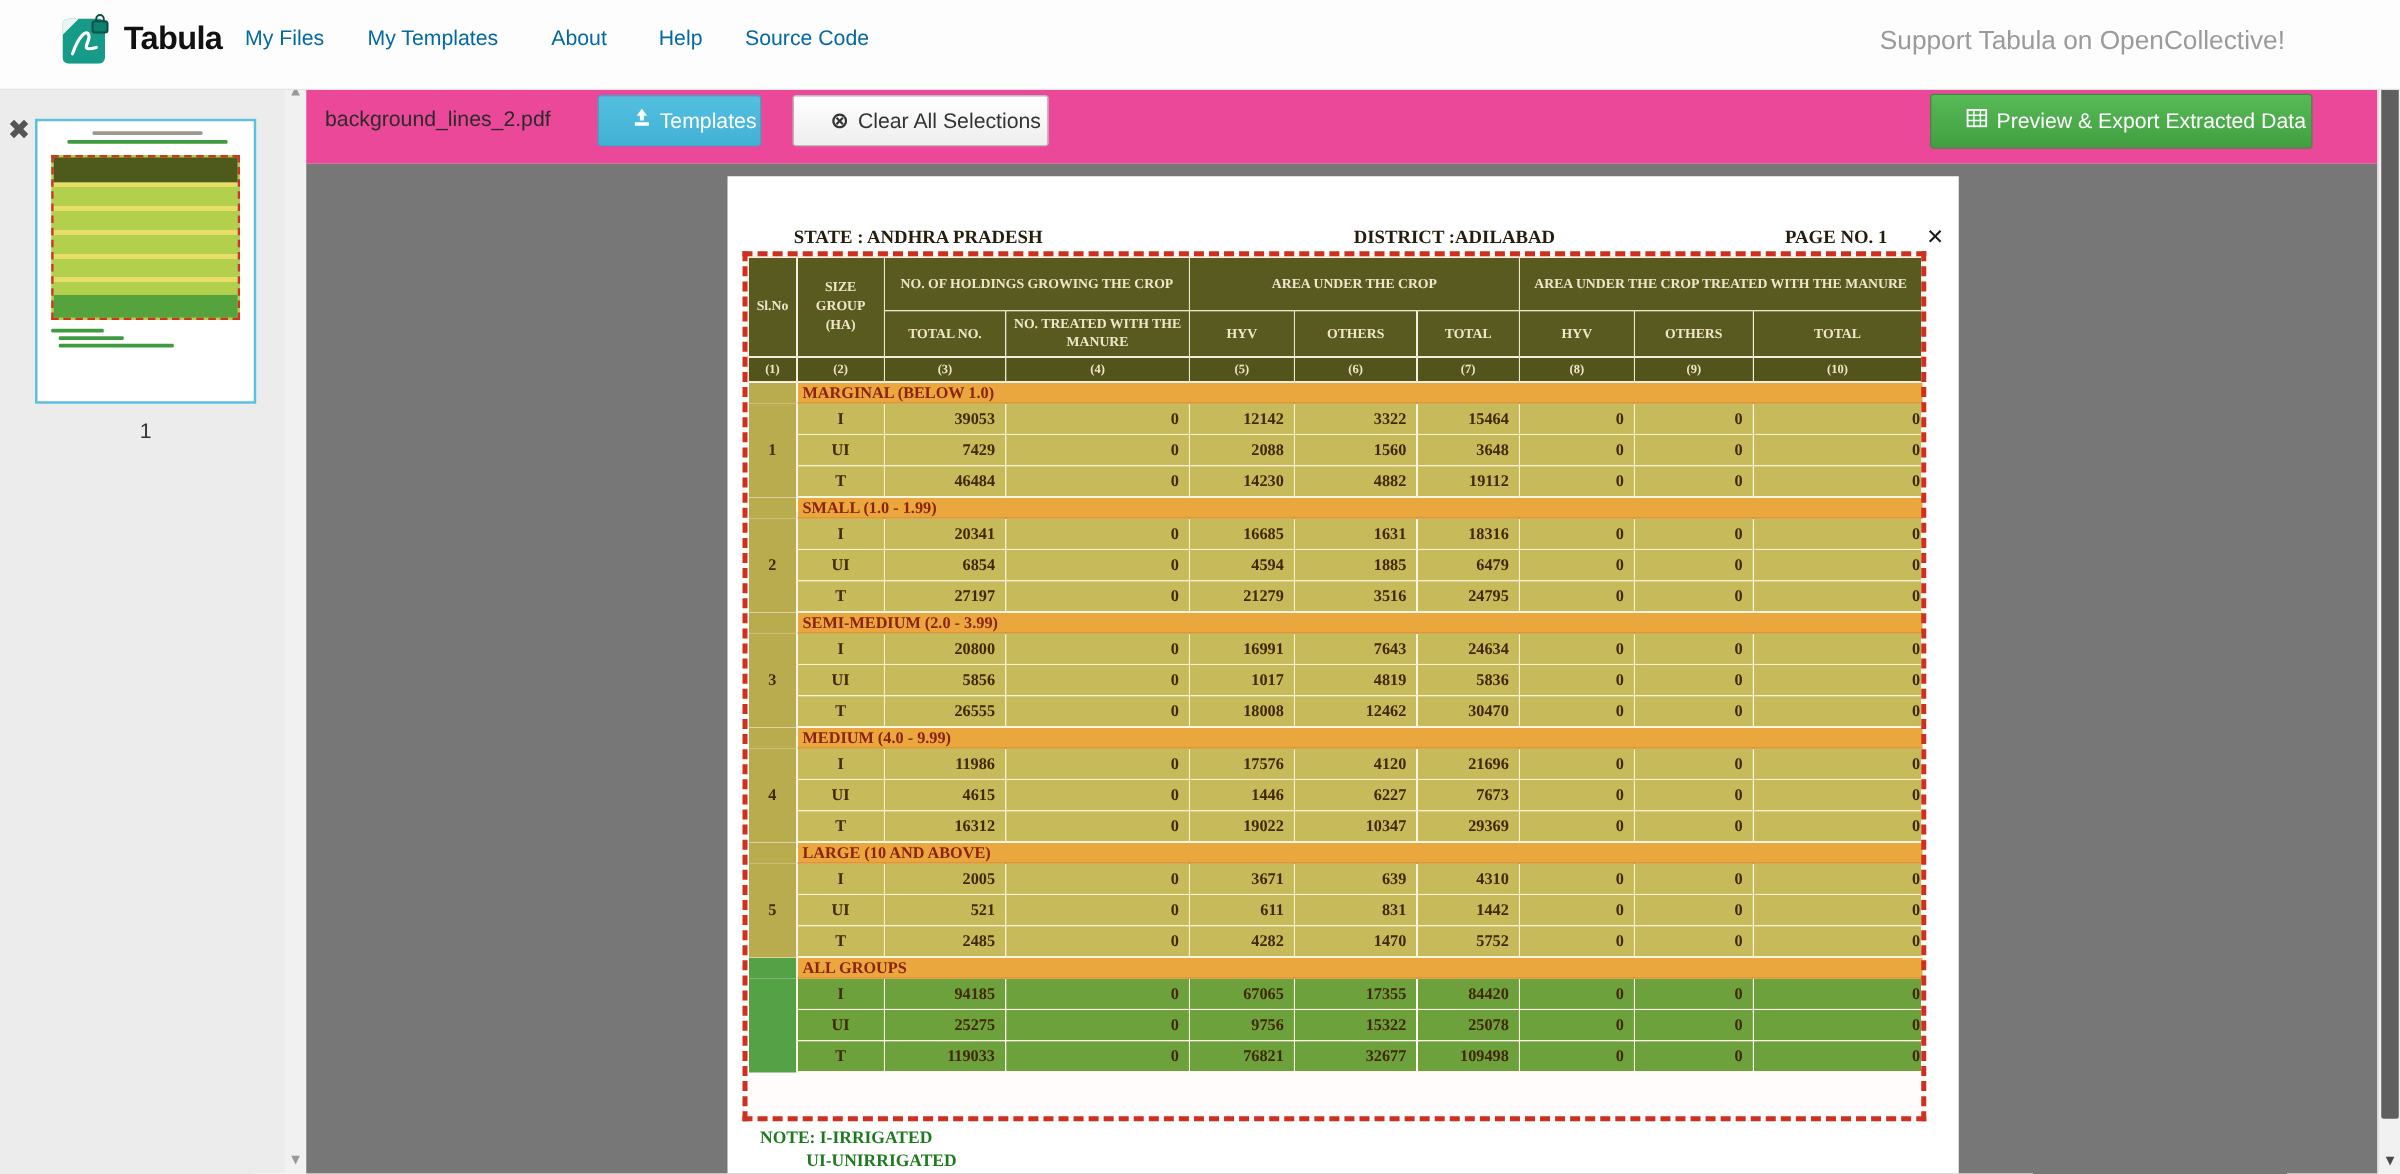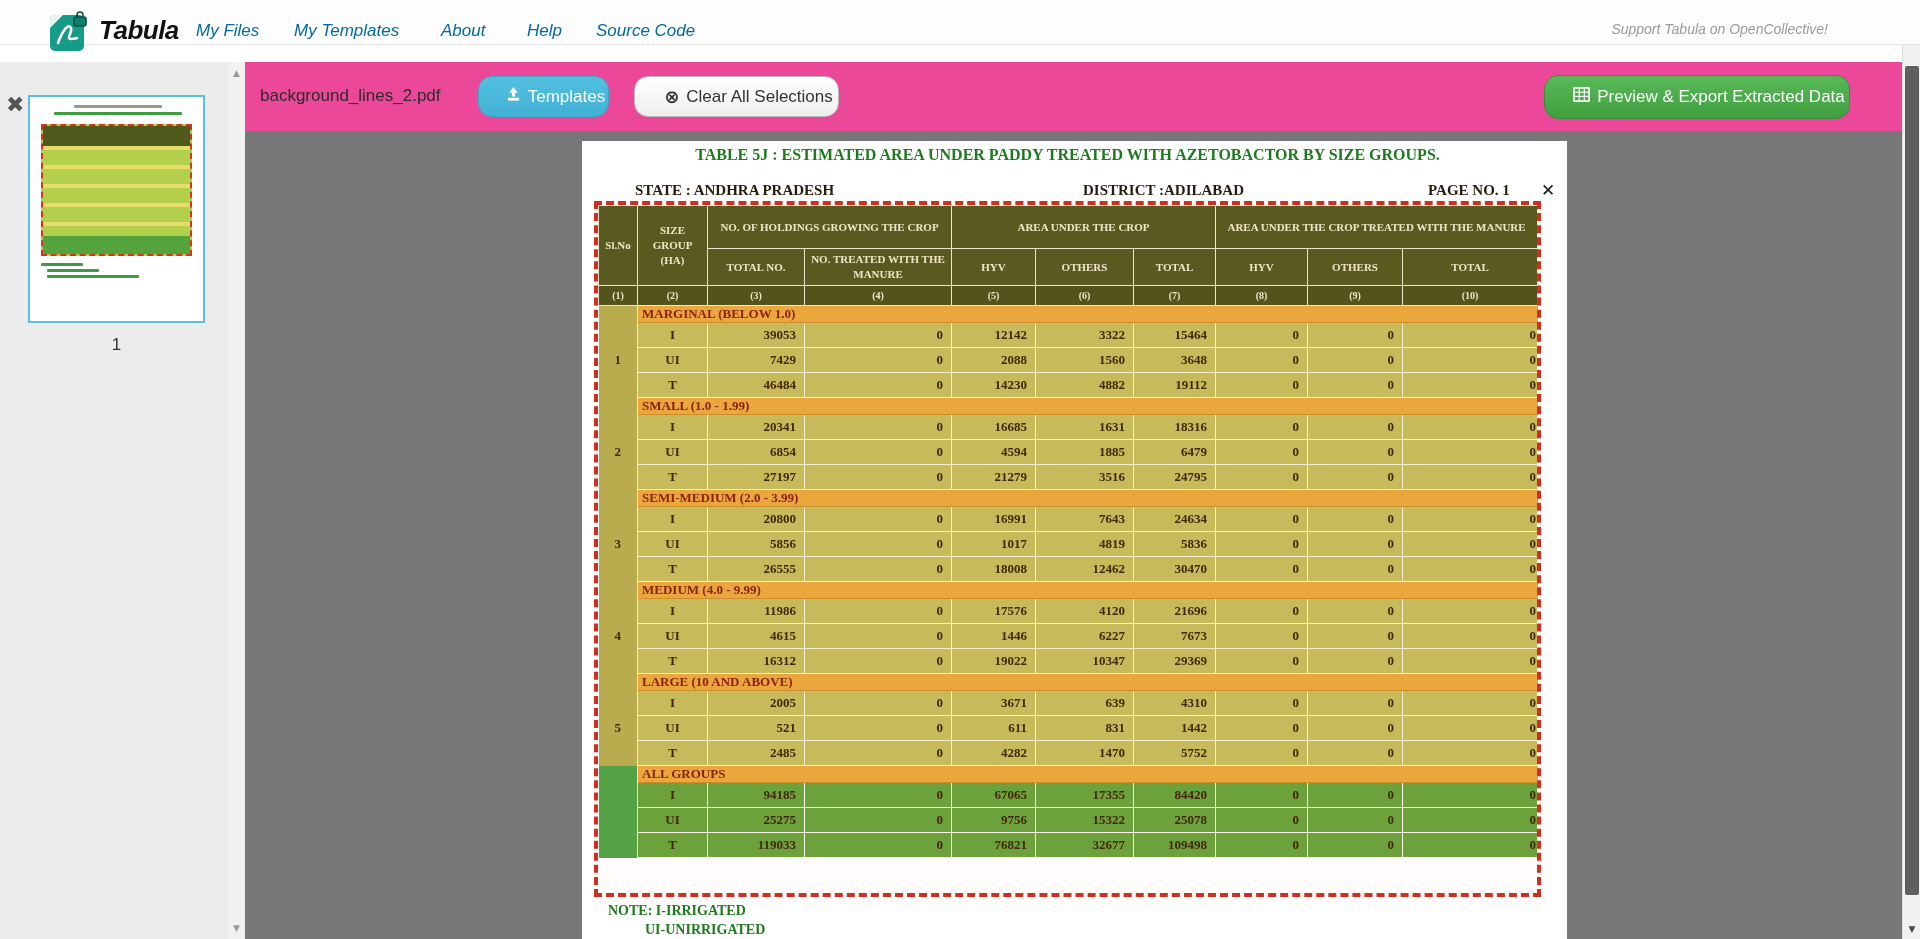--- a/index.html
+++ b/index.html
@@ -3,32 +3,32 @@
 <meta charset="utf-8">
 <style>
   * { margin:0; padding:0; box-sizing:border-box; }
   html,body { background:#fff; }
   .app {
     position:relative; width:1920px; height:939px; overflow:hidden;
     font-family:"Liberation Sans", sans-serif; background:#fff;
   }
   
   .navbar {
-    position:absolute; left:0; top:0; width:1920px; height:45px;
-    background:#fdfdfd; border-bottom:1px solid #e4e4e4; z-index:30;font-style:italic;
+    position:absolute; left:0; top:0; width:1920px; height:72px;
+    background:#fdfdfd; border-bottom:1px solid #e4e4e4; z-index:30;
   }
   .logo { position:absolute; left:50px; top:11px; width:40px; height:40px; }
   .brand {
     position:absolute; left:99px; top:15px; font-size:26px; font-weight:bold; color:#111;
     letter-spacing:-0.5px;
   }
   .nav-link {
     position:absolute; top:21px; font-size:17px; color:#0369a1; cursor:pointer; white-space:nowrap;
   }
-  .support-link { position:absolute; right:92px; top:21px; font-size:14px; color:#9a9a9a; cursor:pointer; }
+  .support-link { position:absolute; right:92px; top:21px; font-size:21px; color:#9a9a9a; cursor:pointer; }
 
   
   .sidebar {
     position:absolute; left:0; top:62px; width:228px; height:877px; background:#ececec;
   }
   .thumb-close {
     position:absolute; left:6px; top:32px; font-size:22px; font-weight:bold; color:#555;
     cursor:pointer; line-height:1; font-family:"DejaVu Sans", sans-serif;
   }
   .thumbnail {
@@ -53,21 +53,21 @@
   .scroll-arrow { position:absolute; left:0; width:17px; text-align:center; font-size:9px; color:#999;
     font-family:"DejaVu Sans", sans-serif; cursor:pointer; }
 
   
   .main { position:absolute; left:245px; top:62px; width:1657px; height:877px; }
   .toolbar {
     position:absolute; left:0; top:0; width:1657px; height:69px; background:#ec4899;
   }
   .filename { position:absolute; left:15px; top:24px; font-size:17px; color:#2b2b2b; }
   .btn {
-    position:absolute; top:14px; height:41px; border-radius:14px; font-size:17px;
+    position:absolute; top:14px; height:41px; border-radius:3px; font-size:17px;
     display:flex; align-items:center; justify-content:center; gap:7px; cursor:pointer;
     font-family:"Liberation Sans", sans-serif; border:1px solid transparent; white-space:nowrap;padding-left:24px;
   }
   .btn-templates {
     left:233px; width:131px; color:#fff;
     background:linear-gradient(#54c0e0,#41b1d4); border-color:#39a7c8;
   }
   .btn-clear {
     left:389px; width:205px; color:#333;
     background:linear-gradient(#ffffff,#eeeeee); border-color:#bbb;
@@ -217,21 +217,20 @@
             <line x1="6.5" y1="1" x2="6.5" y2="15" stroke="#fff" stroke-width="1.2"></line>
             <line x1="12" y1="1" x2="12" y2="15" stroke="#fff" stroke-width="1.2"></line>
           </svg>
         </span>
         <span>Preview &amp; Export Extracted Data</span>
       </div>
     </div>
 
     <div class="viewport">
       <div class="page">
-        <div class="doc-title">TABLE 5J : ESTIMATED AREA UNDER PADDY  TREATED WITH AZETOBACTOR BY SIZE GROUPS.</div>
         <div class="doc-meta" style="left:53px">STATE : ANDHRA PRADESH</div>
         <div class="doc-meta" style="left:501px">DISTRICT :ADILABAD</div>
         <div class="doc-meta" style="left:846px">PAGE NO. 1</div>
         <div class="sel-close">✕</div>
 
         <table class="pdf">
           <colgroup>
             <col style="width:39px">
               <col style="width:70px">
               <col style="width:97px">

